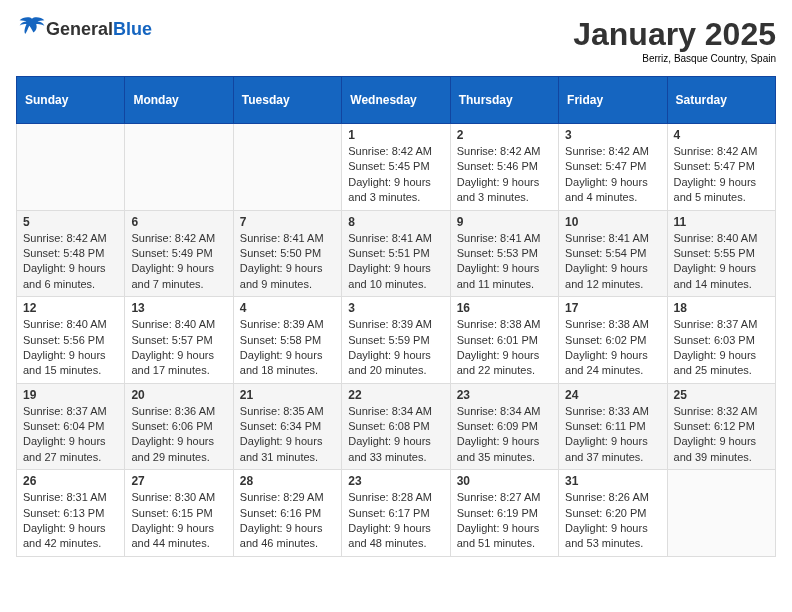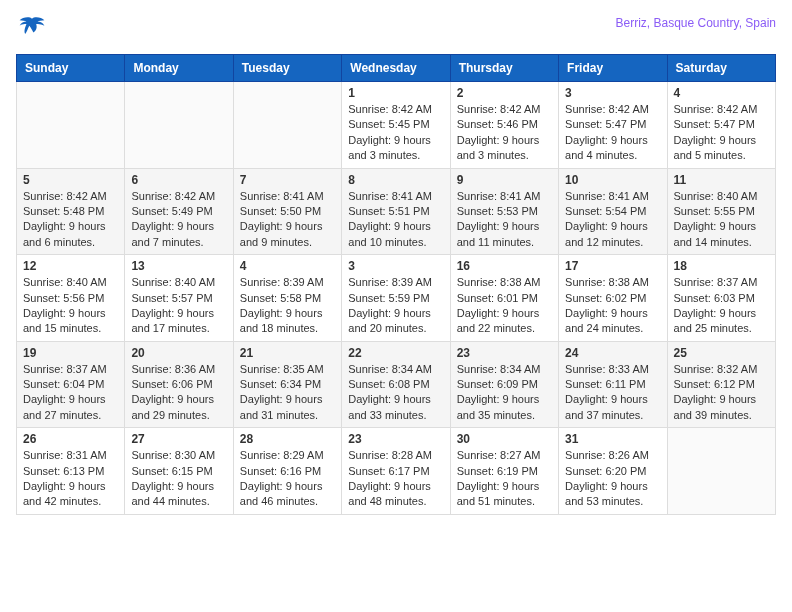--- a/index.html
+++ b/index.html
@@ -38,35 +38,35 @@
     }
     .title-block {
       text-align: right;
     }
     .month-title {
       font-size: 32px;
       font-weight: bold;
       color: #333;
     }
     .location {
-      font-size: 12px;
-      color: #8b5cf6;
+      font-size: 10px;
+      color: #000000;
     }
     .calendar {
       width: 100%;
       border-collapse: collapse;
       border: 1px solid #ccc;
     }
     .calendar th {
       background-color: #1565c0;
       color: #fff;
       font-size: 12px;
       font-weight: bold;
       text-align: left;
-      padding: 6px 8px;
+      padding: 16px 8px;
       border: 1px solid #1145a0;
     }
     .calendar td {
       width: 14.28%;
       vertical-align: top;
       padding: 4px 6px;
       border: 1px solid #ddd;
       font-size: 10px;
       color: #333;
       min-height: 70px;
@@ -96,22 +96,26 @@
 </head>
 <body>
 
 <div class="header">
   <div class="logo">
     <div>
       <svg class="logo-bird" viewBox="0 0 40 32">
         <path d="M20,4 C24,0 34,2 38,6 C34,7 30,6 28,8 C32,8 36,10 38,14 C34,13 30,11 26,12 C28,16 26,22 22,24 C20,20 18,16 16,14 C14,18 12,24 10,26 C8,22 10,16 12,12 C8,11 4,13 2,14 C4,10 8,8 12,8 C10,6 6,7 2,6 C6,2 16,0 20,4Z" fill="#1565c0"></path>
       </svg>
     </div>
+    <div>
+      <span class="logo-text-general">General</span><span class="logo-text-blue">Blue</span>
+    </div>
   </div>
   <div class="title-block">
+    <div class="month-title">January 2025</div>
     <div class="location">Berriz, Basque Country, Spain</div>
   </div>
 </div>
 
 <table class="calendar">
   <thead>
     <tr>
     <th>Sunday</th>
         <th>Monday</th>
         <th>Tuesday</th>

